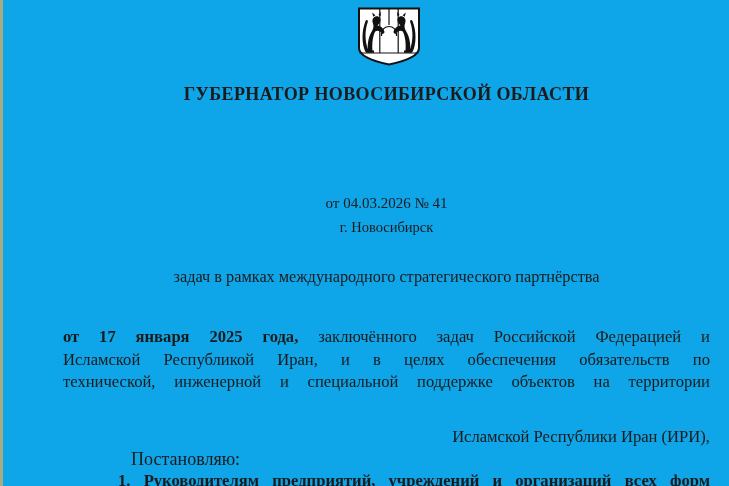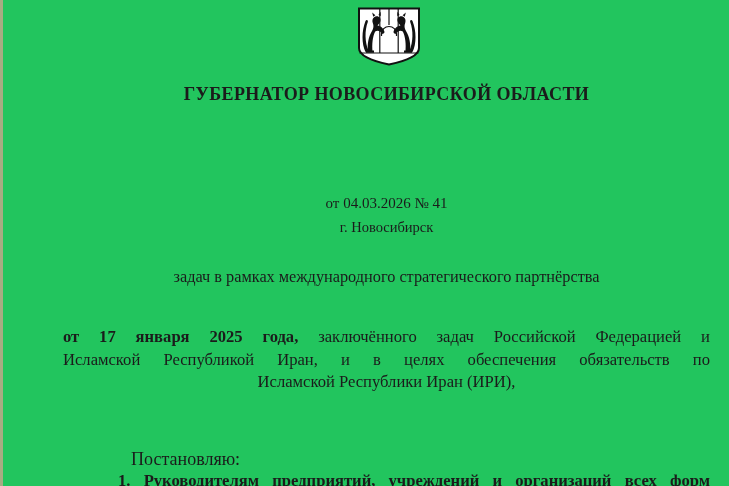--- a/index.html
+++ b/index.html
@@ -1,39 +1,39 @@
 <!DOCTYPE html>
 <html><head>
 <meta charset="utf-8">
 <style>
   html,body{margin:0;padding:0;background:#ffffff;}
   .page{
     position:relative;
     width:729px;height:486px;
-    background:#22c55e;
+    background:#0ea5e9;
     overflow:hidden;
     font-family:"Liberation Serif","DejaVu Serif",serif;
     color:#1b1b1b;
   }
   .edge-stripe{
     position:absolute;left:0;top:0;width:3px;height:486px;
   }
   .emblem{position:absolute;left:357px;top:7px;width:64px;height:60px;}
   .centered{position:absolute;left:63px;width:647px;text-align:center;}
   .org{top:84px;font-size:18px;font-weight:bold;letter-spacing:0.4px;}
   .doctype{top:121px;font-size:22px;font-weight:bold;letter-spacing:1.2px;}
   .dateline{top:195px;font-size:15px;text-align:center;}
   .city{top:219px;font-size:14.5px;}
   .titleblock{top:266px;font-size:16.3px;line-height:22px;}
   .para{
     position:absolute;left:63px;top:326px;width:647px;
     font-size:16.6px;line-height:22.6px;
   }
   .jline{text-align:justify;text-align-last:justify;}
-  .lastline{text-align:center;}
+  .lastline{text-align:right;margin-top:32px;}
   .b{font-weight:bold;}
   .resolution{
     position:absolute;left:76px;top:449px;width:647px;
     font-size:18px;padding-left:0;text-indent:55px;
   }
   .item1{
     position:absolute;left:63px;top:471px;width:647px;
     font-size:16.6px;font-weight:bold;text-indent:55px;
   }
   svg .ln{stroke:#111;stroke-width:1.2;fill:none;}
@@ -72,20 +72,21 @@
 
   <div class="centered city">г. Новосибирск</div>
 
   <div class="centered titleblock">
     <div>задач в рамках международного стратегического партнёрства</div>
   </div>
 
   <div class="para">
     <div class="jline"><span class="b">от 17 января 2025 года,</span><span> заключённого задач Российской Федерацией и</span></div>
     <div class="jline">Исламской Республикой Иран, и в целях обеспечения обязательств по</div>
+    <div class="jline">технической, инженерной и специальной поддержке объектов на территории</div>
     <div class="lastline">Исламской Республики Иран (ИРИ),</div>
   </div>
 
   <div class="resolution">Постановляю:</div>
 
   <div class="item1 jline">1. Руководителям предприятий, учреждений и организаций всех форм</div>
 
 </div>
 
 </body></html>

